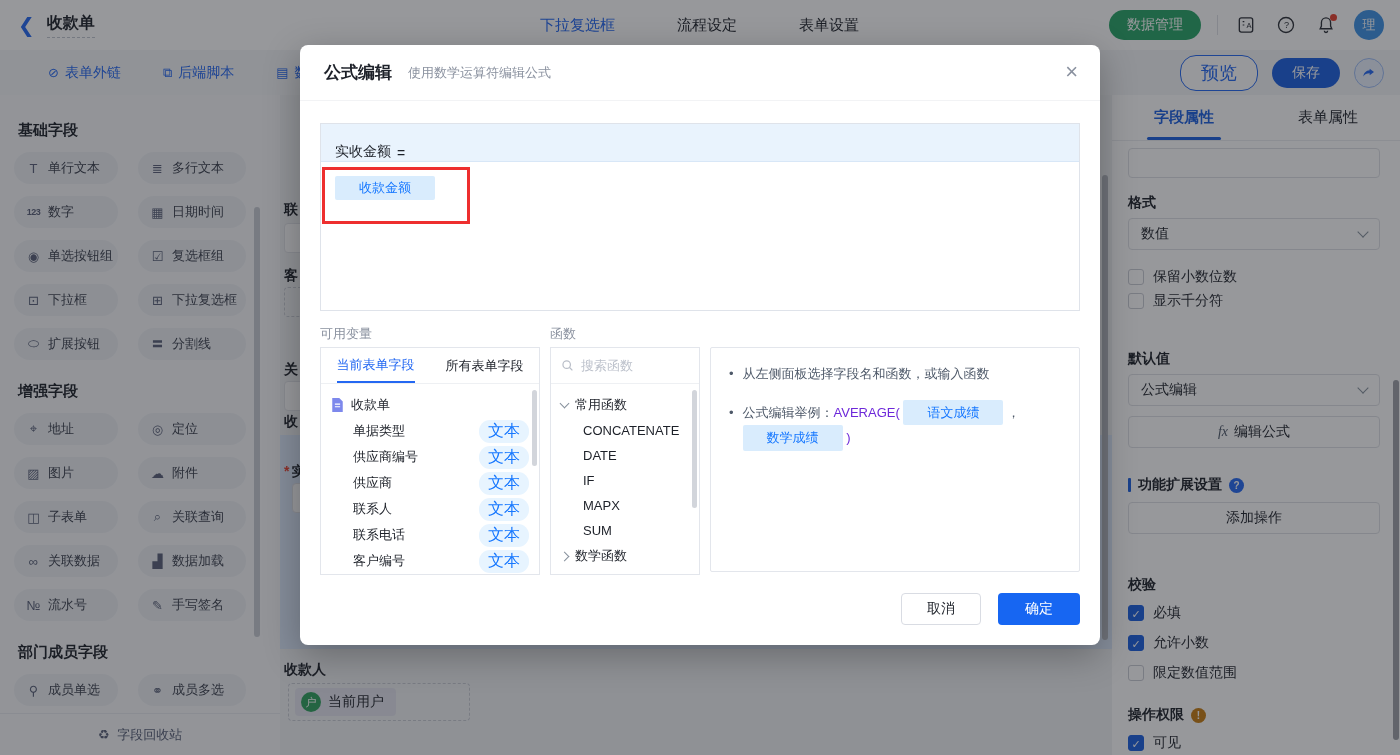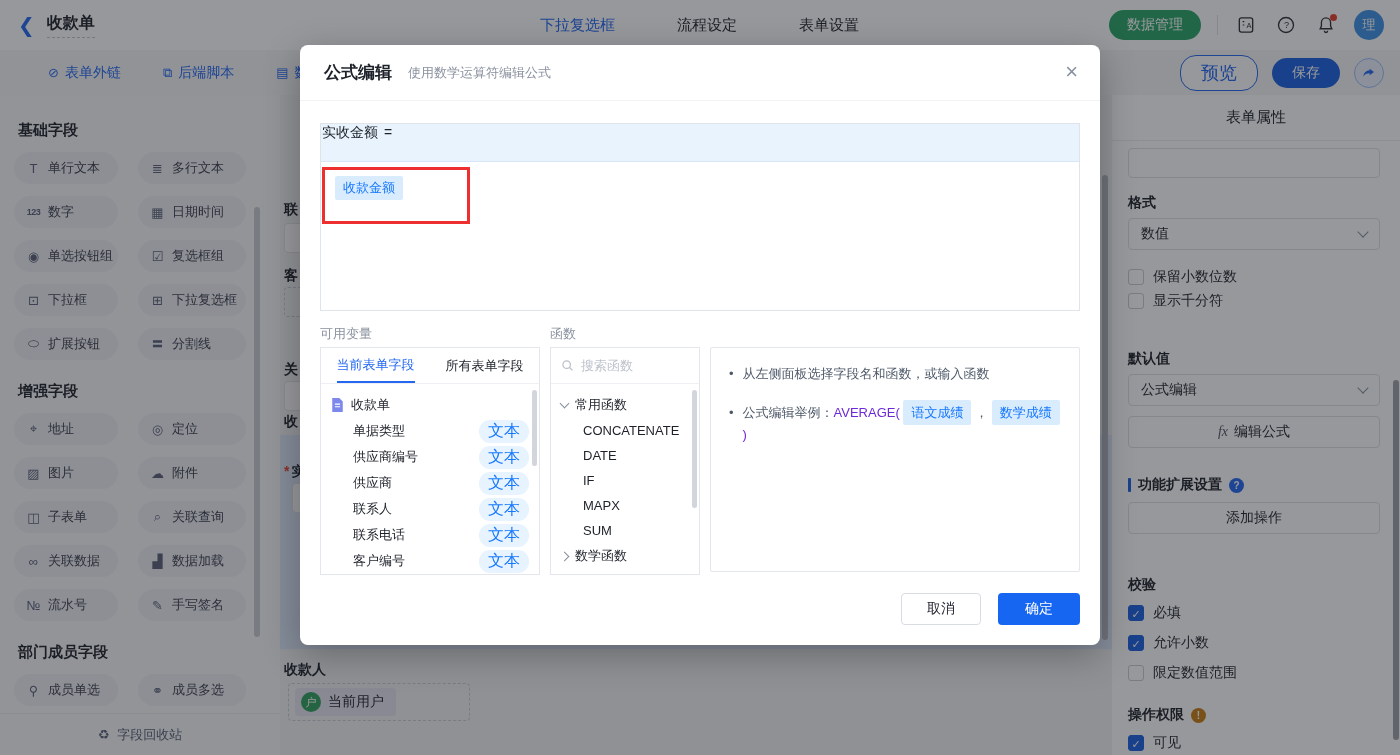--- a/index.html
+++ b/index.html
@@ -76,23 +76,23 @@
   .page-scroll { position:absolute; right:1px; top:380px; width:6px; height:360px; background:#9ea1a8; border-radius:3px; z-index:30; }
 
   
   .overlay { position:absolute; inset:0; background:rgba(24,27,33,0.45); z-index:40; }
   .modal { position:absolute; left:300px; top:45px; width:800px; height:600px; background:#fff; border-radius:8px; z-index:50; box-shadow:0 10px 36px rgba(0,0,0,0.28); }
   .m-header { height:56px; display:flex; align-items:center; padding:0 24px; border-bottom:1px solid #f2f3f5; }
   .m-title { font-size:17px; font-weight:700; }
   .m-sub { font-size:13px; color:#8a919f; margin-left:16px; }
   .m-close { position:absolute; right:22px; top:16px; font-size:22px; color:#8a919f; cursor:pointer; line-height:1; }
   .formula-box { position:absolute; left:20px; right:20px; top:78px; height:188px; border:1px solid #dfe3ea; }
-  .f-band { height:38px; background:#e9f3fd; border-bottom:1px solid #d8e7f7; display:flex; align-items:flex-start; padding-left:1px; font-size:14px; gap:6px; }
+  .f-band { height:38px; background:#e9f3fd; border-bottom:1px solid #d8e7f7; display:flex; align-items:flex-end; padding-left:14px; font-size:14px; gap:6px; }
   .f-body { padding:14px; }
-  .chip { display:inline-block; background:#d9ecfd; color:#1677ff; font-size:13px; padding:3px 8px; border-radius:2px; cursor:pointer; }
+  .chip { display:inline-block; background:#d9ecfd; color:#1677ff; font-size:13px; padding:3px 24px; border-radius:2px; cursor:pointer; }
   .red-box { position:absolute; left:22px; top:122px; width:148px; height:57px; border:3px solid #ee2f2f; z-index:5; pointer-events:none; }
   .m-sec-label { position:absolute; top:280px; font-size:13px; color:#8a919f; }
   .panel { position:absolute; top:302px; border:1px solid #e3e6ec; background:#fff; overflow:hidden; }
   .vars { left:20px; width:220px; height:228px; }
   .v-tabs { height:36px; display:flex; border-bottom:1px solid #eef0f3; }
   .v-tab { flex:1; display:flex; align-items:center; justify-content:center; font-size:13px; cursor:pointer; }
   .v-tab.active span { color:#2468f2; border-bottom:2px solid #2468f2; padding:8px 0 7px; }
   .tree { padding:8px 10px; }
   .t-root { display:flex; align-items:center; gap:7px; height:26px; font-size:13px; }
   .t-row { display:flex; align-items:center; justify-content:space-between; height:26px; padding-left:22px; font-size:13px; cursor:pointer; }
@@ -313,20 +313,24 @@
       <span class="user-chip">
         <span class="av">户</span>
         <span>当前用户</span>
       </span>
     </div>
     <div class="canvas-scroll"></div>
   </div>
 
   <div class="props">
     <div class="p-tabs">
+      <div class="p-tab active">
+          <span>字段属性</span>
+          <span class="bar"></span>
+        </div>
       <div class="p-tab">
           <span>表单属性</span>
         </div>
     </div>
     <div class="p-input" style="top:53px;"></div>
     <div class="p-label" style="top:99px;">格式</div>
     <div class="p-select" style="top:123px;">
       <span>数值</span>
         <span class="chev"></span>
     </div>

